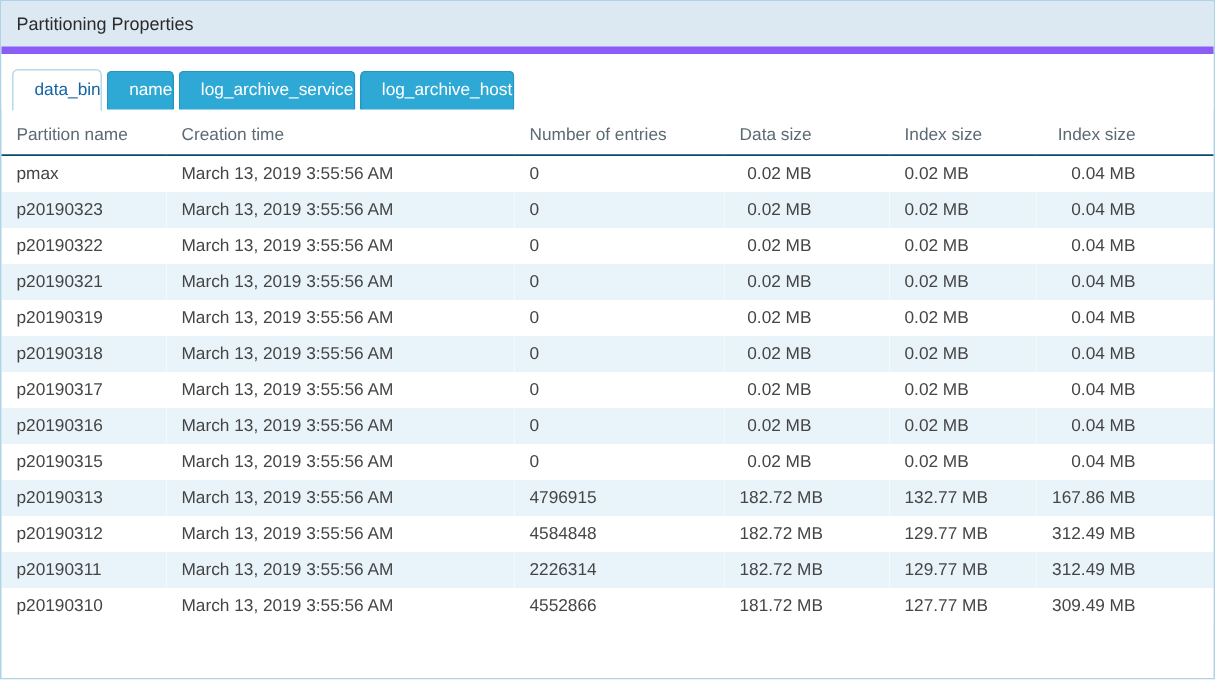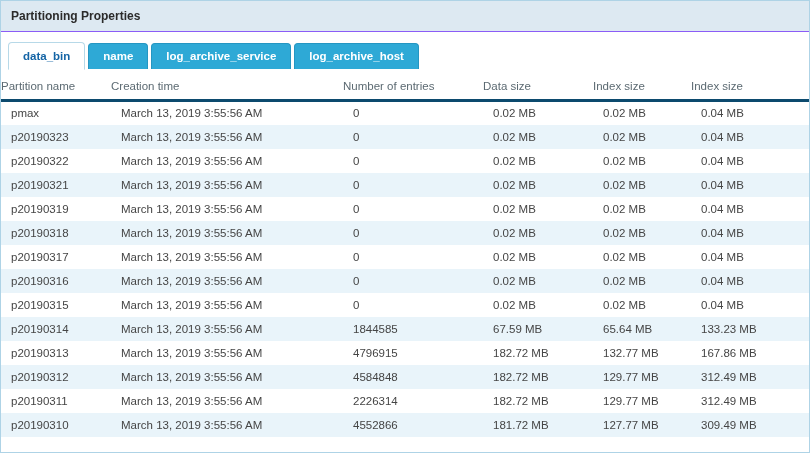--- a/index.html
+++ b/index.html
@@ -12,40 +12,40 @@
   .panel {
     width: 810px;
     height: 453px;
     border: 1px solid #aed3e6;
     background: #fff;
     display: flex;
     flex-direction: column;
   }
   .titlebar {
     background: #dde9f2;
-    border-bottom: 1px solid #8b5cf6;
+    border-bottom: 5px solid #8b5cf6;
     padding: 8px 10px;
     font-size: 12px;
-    font-weight: bold;
+    font-weight: normal;
     color: #2b2b2b;
     flex: 0 0 auto;
   }
   .tabbar {
     display: flex;
     align-items: flex-end;
     gap: 3px;
     padding: 8px 0 0 7px;
     height: 37px;
     flex: 0 0 auto;
     background: #fff;
   }
   .tab {
     font-size: 11.5px;
-    font-weight: bold;
-    padding: 7px 14px 7px 14px;
+    font-weight: normal;
+    padding: 7px 0 7px 14px;
     border-radius: 4px 4px 0 0;
     cursor: pointer;
     background: #2ea9d6;
     color: #ffffff;
     border: 1px solid #2596c2;
     border-bottom: none;
     line-height: 1;
     margin-top: 32px;
   }
   .tab.active {
@@ -70,36 +70,36 @@
   col.c-name   { width: 110px; }
   col.c-time   { width: 232px; }
   col.c-count  { width: 140px; }
   col.c-data   { width: 110px; }
   col.c-index  { width: 98px;  }
   col.c-total  { width: 118px; }
   th {
     color: #5c6a72;
     font-weight: normal;
     text-align: left;
-    padding: 7px 8px 7px 0;
-    border-bottom: 3px solid #0c4a6e;
+    padding: 7px 8px 7px 10px;
+    border-bottom: 1px solid #0c4a6e;
     white-space: nowrap;
     overflow: hidden;
   }
   td {
     color: #454545;
     padding: 5px 8px 5px 10px;
     white-space: nowrap;
     overflow: hidden;
     height: 24px;
   }
   tbody tr:nth-child(even) { background: #e9f4fa; }
   tbody tr:nth-child(odd)  { background: #ffffff; }
   th:nth-child(n+4), td:nth-child(n+4) {
-    text-align: left;
+    text-align: right;
     padding-right: 52px;
   }
 </style>
 </head>
 <body>
 
 <div class="panel">
   <div class="titlebar">Partitioning Properties</div>
 
   <div class="tabbar">
@@ -196,28 +196,20 @@
           </tr>
           <tr>
             <td>p20190315</td>
             <td>March 13, 2019 3:55:56 AM</td>
             <td>0</td>
             <td>0.02 MB</td>
             <td>0.02 MB</td>
             <td>0.04 MB</td>
           </tr>
           <tr>
-            <td>p20190314</td>
-            <td>March 13, 2019 3:55:56 AM</td>
-            <td>1844585</td>
-            <td>67.59 MB</td>
-            <td>65.64 MB</td>
-            <td>133.23 MB</td>
-          </tr>
-          <tr>
             <td>p20190313</td>
             <td>March 13, 2019 3:55:56 AM</td>
             <td>4796915</td>
             <td>182.72 MB</td>
             <td>132.77 MB</td>
             <td>167.86 MB</td>
           </tr>
           <tr>
             <td>p20190312</td>
             <td>March 13, 2019 3:55:56 AM</td>

